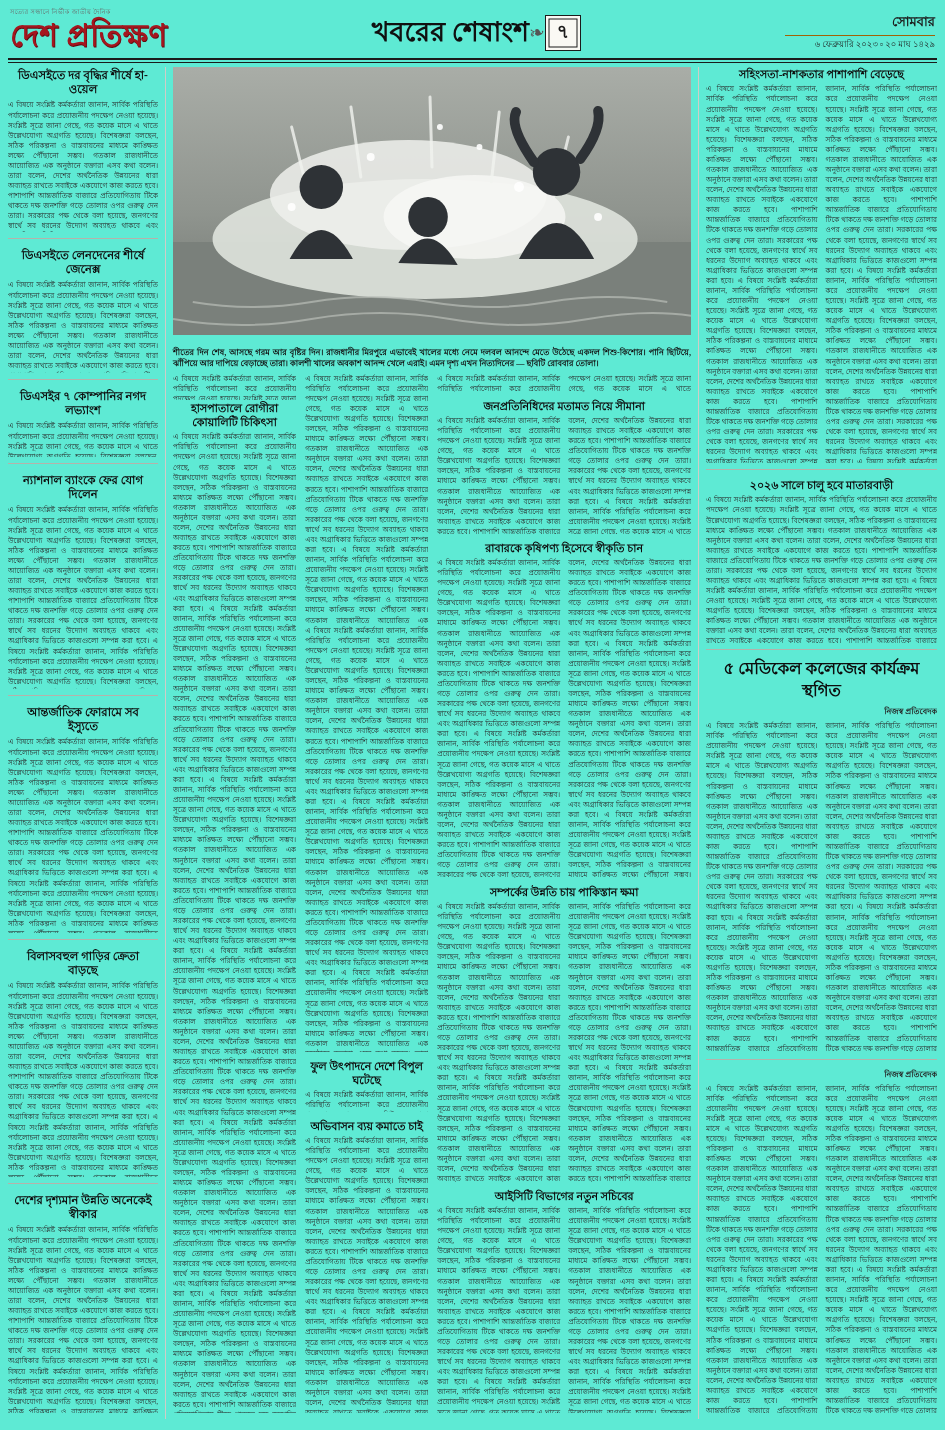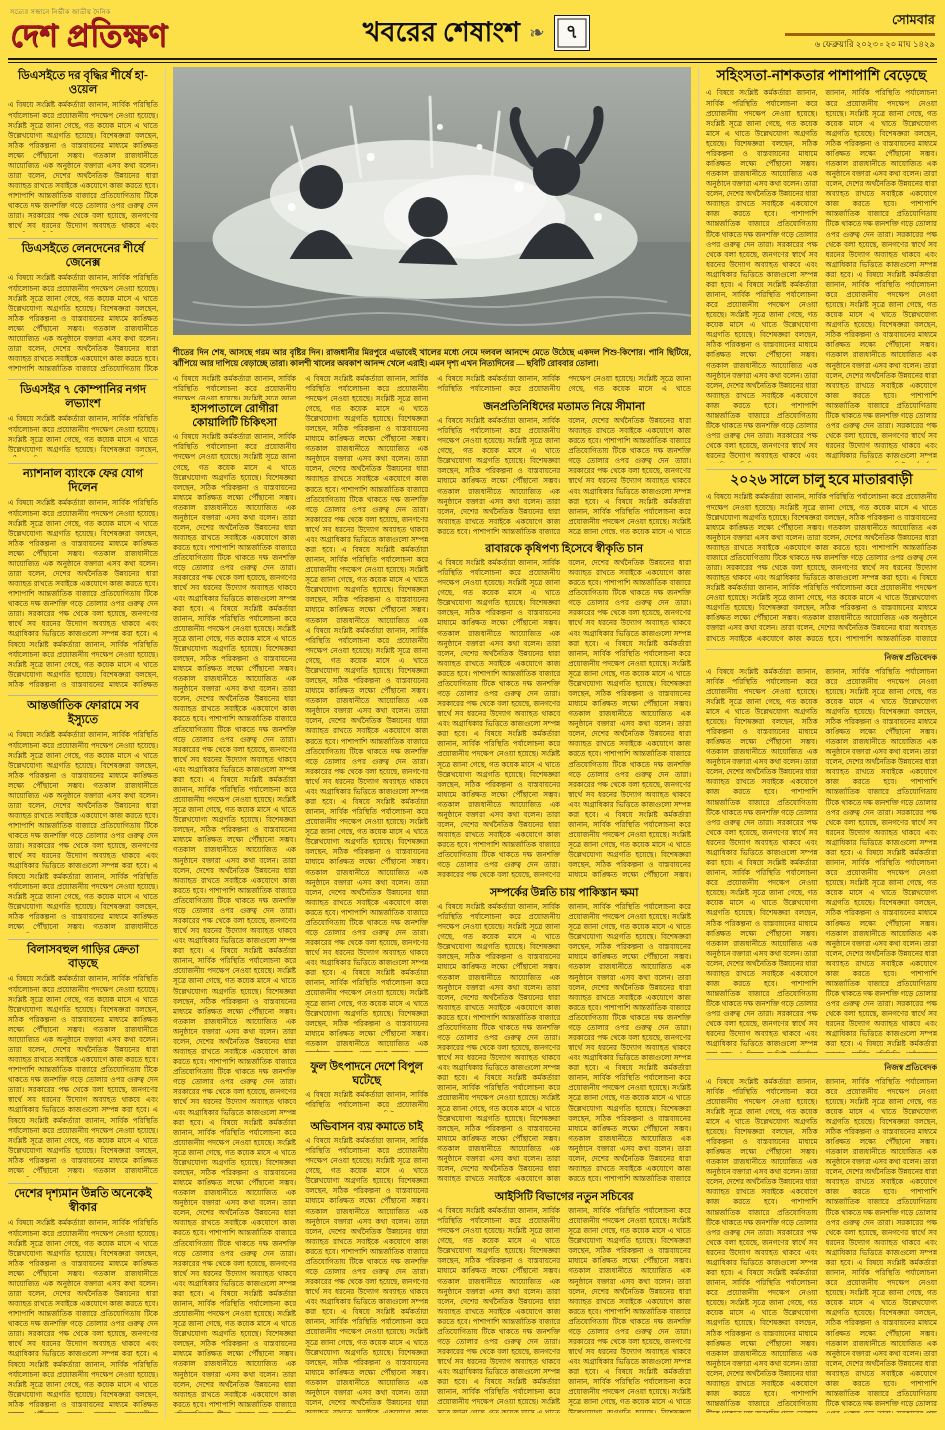--- a/index.html
+++ b/index.html
@@ -1,45 +1,45 @@
 <!DOCTYPE html>
 <html><head>
 <meta charset="utf-8">
 <style>
   *{margin:0;padding:0;box-sizing:border-box}
   html,body{width:945px;height:1430px}
   body{background:#faf9f4;font-family:"Liberation Serif","DejaVu Serif",serif;color:#1c1c1c;overflow:hidden}
-  .page{width:945px;height:1430px;padding:5px 8px 8px;display:flex;flex-direction:column;background:#fde047}
+  .page{width:945px;height:1430px;padding:5px 8px 8px;display:flex;flex-direction:column;background:#5eead4}
 
   
   .page-header{display:flex;align-items:flex-end;justify-content:space-between;padding:2px 2px 5px;border-bottom:2px solid #1b1b1b}
   .masthead{display:flex;flex-direction:column;gap:2px}
   .masthead .tagline{font-size:6.5px;color:#666;letter-spacing:.4px}
   .masthead .logo{font-size:31px;line-height:1.05;font-weight:bold;color:#a4161e;letter-spacing:.5px;text-shadow:.6px .6px 0 #5f0a0f}
-  .section-group{display:flex;align-items:center;gap:9px;margin-bottom:2px}
+  .section-group{display:flex;align-items:center;margin-bottom:2px}
   .ornament{font-size:19px;color:#555;transform:rotate(-12deg)}
   .section-title{font-size:27px;font-weight:bold;color:#101010;line-height:1;text-align:center}
   .page-number-box{width:36px;height:36px;border:1px solid #1b1b1b;box-shadow:inset 0 0 0 2.5px #faf9f4, inset 0 0 0 3.5px #1b1b1b;display:flex;align-items:center;justify-content:center;font-size:19px;font-weight:bold;background:#faf9f4}
   .dateline{text-align:right;margin-bottom:1px;min-width:150px}
   .dateline .day{font-size:13px;font-weight:bold}
-  .dateline .date{font-size:8.5px;margin-top:2px;border-top:3px solid #a16207;padding-top:2px}
+  .dateline .date{font-size:8.5px;margin-top:2px;border-top:1px solid #a16207;padding-top:2px}
   .header-underline{height:1px;background:#1b1b1b;margin-top:2px}
 
   
   .content{display:grid;grid-template-columns:150px 1fr 231px;column-gap:7px;height:1352px;overflow:hidden;margin-top:4px}
   .col{overflow:hidden;height:100%;display:flex;flex-direction:column}
   .col-mid{border-left:1px solid #cfcdc6;border-right:1px solid #cfcdc6;padding:0 7px}
 
   
   .article{display:flex;flex-direction:column;overflow:hidden;margin-bottom:6px;flex:0 0 auto}
-  .article.rule{border-top:1px solid #b5b2aa;padding-top:1px}
+  .article.rule{border-top:1px solid #b5b2aa;padding-top:8px}
   h2{font-weight:bold;text-align:center;color:#0d0d0d}
   .h-left{font-size:11.5px;line-height:1.3;margin:1px 4px 3px}
   .h-mid{font-size:11px;line-height:1.3;margin:1px 2px 3px}
-  .h-right{font-size:14px;line-height:1.35;margin:0 2px 3px}
+  .h-right{font-size:11px;line-height:1.35;margin:0 2px 3px}
   .h-right.big{font-size:16.5px}
   .byline{font-size:8px;font-weight:bold;margin:0 0 3px;color:#222;text-align:right}
   .body{font-size:7.2px;line-height:1.4;text-align:justify;color:#262626;overflow:hidden;flex:0 0 auto}
   .grow{flex:1 1 0 !important;min-height:0}
   .two-col{column-count:2;column-gap:8px}
 
   
   .photo-figure{margin-bottom:5px;flex:0 0 auto}
   .photo{width:100%;height:268px;overflow:hidden;background:#8f948e}
   .photo svg{display:block;width:100%;height:100%}
@@ -212,20 +212,21 @@
     <section class="col col-right">
       <article class="article" style="height:396px">
         <h2 class="h-right">সহিংসতা-নাশকতার পাশাপাশি বেড়েছে</h2>
         <p class="body two-col grow">এ বিষয়ে সংশ্লিষ্ট কর্মকর্তারা জানান, সার্বিক পরিস্থিতি পর্যালোচনা করে প্রয়োজনীয় পদক্ষেপ নেওয়া হয়েছে। সংশ্লিষ্ট সূত্রে জানা গেছে, গত কয়েক মাসে এ খাতে উল্লেখযোগ্য অগ্রগতি হয়েছে। বিশেষজ্ঞরা বলছেন, সঠিক পরিকল্পনা ও বাস্তবায়নের মাধ্যমে কাঙ্ক্ষিত লক্ষ্যে পৌঁছানো সম্ভব। গতকাল রাজধানীতে আয়োজিত এক অনুষ্ঠানে বক্তারা এসব কথা বলেন। তারা বলেন, দেশের অর্থনৈতিক উন্নয়নের ধারা অব্যাহত রাখতে সবাইকে একযোগে কাজ করতে হবে। পাশাপাশি আন্তর্জাতিক বাজারে প্রতিযোগিতায় টিকে থাকতে দক্ষ জনশক্তি গড়ে তোলার ওপর গুরুত্ব দেন তারা। সরকারের পক্ষ থেকে বলা হয়েছে, জনগণের স্বার্থে সব ধরনের উদ্যোগ অব্যাহত থাকবে এবং অগ্রাধিকার ভিত্তিতে কাজগুলো সম্পন্ন করা হবে। এ বিষয়ে সংশ্লিষ্ট কর্মকর্তারা জানান, সার্বিক পরিস্থিতি পর্যালোচনা করে প্রয়োজনীয় পদক্ষেপ নেওয়া হয়েছে। সংশ্লিষ্ট সূত্রে জানা গেছে, গত কয়েক মাসে এ খাতে উল্লেখযোগ্য অগ্রগতি হয়েছে। বিশেষজ্ঞরা বলছেন, সঠিক পরিকল্পনা ও বাস্তবায়নের মাধ্যমে কাঙ্ক্ষিত লক্ষ্যে পৌঁছানো সম্ভব। গতকাল রাজধানীতে আয়োজিত এক অনুষ্ঠানে বক্তারা এসব কথা বলেন। তারা বলেন, দেশের অর্থনৈতিক উন্নয়নের ধারা অব্যাহত রাখতে সবাইকে একযোগে কাজ করতে হবে। পাশাপাশি আন্তর্জাতিক বাজারে প্রতিযোগিতায় টিকে থাকতে দক্ষ জনশক্তি গড়ে তোলার ওপর গুরুত্ব দেন তারা। সরকারের পক্ষ থেকে বলা হয়েছে, জনগণের স্বার্থে সব ধরনের উদ্যোগ অব্যাহত থাকবে এবং অগ্রাধিকার ভিত্তিতে কাজগুলো সম্পন্ন করা হবে। এ বিষয়ে সংশ্লিষ্ট কর্মকর্তারা জানান, সার্বিক পরিস্থিতি পর্যালোচনা করে প্রয়োজনীয় পদক্ষেপ নেওয়া হয়েছে। সংশ্লিষ্ট সূত্রে জানা গেছে, গত কয়েক মাসে এ খাতে উল্লেখযোগ্য অগ্রগতি হয়েছে। বিশেষজ্ঞরা বলছেন, সঠিক পরিকল্পনা ও বাস্তবায়নের মাধ্যমে কাঙ্ক্ষিত লক্ষ্যে পৌঁছানো সম্ভব। গতকাল রাজধানীতে আয়োজিত এক অনুষ্ঠানে বক্তারা এসব কথা বলেন। তারা বলেন, দেশের অর্থনৈতিক উন্নয়নের ধারা অব্যাহত রাখতে সবাইকে একযোগে কাজ করতে হবে। পাশাপাশি আন্তর্জাতিক বাজারে প্রতিযোগিতায় টিকে থাকতে দক্ষ জনশক্তি গড়ে তোলার ওপর গুরুত্ব দেন তারা। সরকারের পক্ষ থেকে বলা হয়েছে, জনগণের স্বার্থে সব ধরনের উদ্যোগ অব্যাহত থাকবে এবং অগ্রাধিকার ভিত্তিতে কাজগুলো সম্পন্ন করা হবে। এ বিষয়ে সংশ্লিষ্ট কর্মকর্তারা জানান, সার্বিক পরিস্থিতি পর্যালোচনা করে প্রয়োজনীয় পদক্ষেপ নেওয়া হয়েছে। সংশ্লিষ্ট সূত্রে জানা গেছে, গত কয়েক মাসে এ খাতে উল্লেখযোগ্য অগ্রগতি হয়েছে। বিশেষজ্ঞরা বলছেন, সঠিক পরিকল্পনা ও বাস্তবায়নের মাধ্যমে কাঙ্ক্ষিত লক্ষ্যে পৌঁছানো সম্ভব। গতকাল রাজধানীতে আয়োজিত এক অনুষ্ঠানে বক্তারা এসব কথা বলেন। তারা বলেন, দেশের অর্থনৈতিক উন্নয়নের ধারা অব্যাহত রাখতে সবাইকে একযোগে কাজ করতে হবে। পাশাপাশি আন্তর্জাতিক বাজারে প্রতিযোগিতায় টিকে থাকতে দক্ষ জনশক্তি গড়ে তোলার ওপর গুরুত্ব দেন তারা। সরকারের পক্ষ থেকে বলা হয়েছে, জনগণের স্বার্থে সব ধরনের উদ্যোগ অব্যাহত থাকবে এবং অগ্রাধিকার ভিত্তিতে কাজগুলো সম্পন্ন করা হবে। এ বিষয়ে সংশ্লিষ্ট কর্মকর্তারা জানান, সার্বিক পরিস্থিতি পর্যালোচনা করে প্রয়োজনীয় পদক্ষেপ নেওয়া হয়েছে। সংশ্লিষ্ট সূত্রে জানা গেছে, গত কয়েক মাসে এ খাতে উল্লেখযোগ্য অগ্রগতি হয়েছে। বিশেষজ্ঞরা বলছেন, সঠিক পরিকল্পনা ও বাস্তবায়নের মাধ্যমে কাঙ্ক্ষিত লক্ষ্যে পৌঁছানো সম্ভব। গতকাল রাজধানীতে আয়োজিত এক অনুষ্ঠানে বক্তারা এসব কথা বলেন। তারা বলেন, দেশের অর্থনৈতিক উন্নয়নের ধারা অব্যাহত রাখতে সবাইকে একযোগে কাজ করতে হবে। পাশাপাশি আন্তর্জাতিক বাজারে প্রতিযোগিতায় টিকে থাকতে দক্ষ জনশক্তি গড়ে তোলার ওপর গুরুত্ব দেন তারা। সরকারের পক্ষ থেকে বলা হয়েছে, জনগণের স্বার্থে সব ধরনের উদ্যোগ অব্যাহত থাকবে এবং অগ্রাধিকার ভিত্তিতে কাজগুলো সম্পন্ন করা হবে। এ বিষয়ে সংশ্লিষ্ট কর্মকর্তারা জানান, সার্বিক পরিস্থিতি পর্যালোচনা করে প্রয়োজনীয় পদক্ষেপ নেওয়া হয়েছে। সংশ্লিষ্ট সূত্রে জানা গেছে, গত কয়েক মাসে এ খাতে উল্লেখযোগ্য অগ্রগতি হয়েছে। বিশেষজ্ঞরা বলছেন, সঠিক পরিকল্পনা ও বাস্তবায়নের মাধ্যমে কাঙ্ক্ষিত লক্ষ্যে পৌঁছানো সম্ভব। গতকাল রাজধানীতে আয়োজিত এক অনুষ্ঠানে বক্তারা এসব কথা বলেন। তারা বলেন, দেশের অর্থনৈতিক উন্নয়নের ধারা অব্যাহত রাখতে সবাইকে একযোগে কাজ করতে হবে। পাশাপাশি আন্তর্জাতিক বাজারে প্রতিযোগিতায় টিকে থাকতে দক্ষ জনশক্তি গড়ে তোলার ওপর গুরুত্ব দেন তারা। সরকারের পক্ষ থেকে বলা হয়েছে, জনগণের স্বার্থে সব ধরনের উদ্যোগ অব্যাহত থাকবে এবং অগ্রাধিকার ভিত্তিতে কাজগুলো সম্পন্ন করা হবে।</p>
       </article>
       <article class="article rule" style="height:174px">
         <h2 class="h-right">২০২৬ সালে চালু হবে মাতারবাড়ী</h2>
         <p class="body grow">এ বিষয়ে সংশ্লিষ্ট কর্মকর্তারা জানান, সার্বিক পরিস্থিতি পর্যালোচনা করে প্রয়োজনীয় পদক্ষেপ নেওয়া হয়েছে। সংশ্লিষ্ট সূত্রে জানা গেছে, গত কয়েক মাসে এ খাতে উল্লেখযোগ্য অগ্রগতি হয়েছে। বিশেষজ্ঞরা বলছেন, সঠিক পরিকল্পনা ও বাস্তবায়নের মাধ্যমে কাঙ্ক্ষিত লক্ষ্যে পৌঁছানো সম্ভব। গতকাল রাজধানীতে আয়োজিত এক অনুষ্ঠানে বক্তারা এসব কথা বলেন। তারা বলেন, দেশের অর্থনৈতিক উন্নয়নের ধারা অব্যাহত রাখতে সবাইকে একযোগে কাজ করতে হবে। পাশাপাশি আন্তর্জাতিক বাজারে প্রতিযোগিতায় টিকে থাকতে দক্ষ জনশক্তি গড়ে তোলার ওপর গুরুত্ব দেন তারা। সরকারের পক্ষ থেকে বলা হয়েছে, জনগণের স্বার্থে সব ধরনের উদ্যোগ অব্যাহত থাকবে এবং অগ্রাধিকার ভিত্তিতে কাজগুলো সম্পন্ন করা হবে। এ বিষয়ে সংশ্লিষ্ট কর্মকর্তারা জানান, সার্বিক পরিস্থিতি পর্যালোচনা করে প্রয়োজনীয় পদক্ষেপ নেওয়া হয়েছে। সংশ্লিষ্ট সূত্রে জানা গেছে, গত কয়েক মাসে এ খাতে উল্লেখযোগ্য অগ্রগতি হয়েছে। বিশেষজ্ঞরা বলছেন, সঠিক পরিকল্পনা ও বাস্তবায়নের মাধ্যমে কাঙ্ক্ষিত লক্ষ্যে পৌঁছানো সম্ভব। গতকাল রাজধানীতে আয়োজিত এক অনুষ্ঠানে বক্তারা এসব কথা বলেন। তারা বলেন, দেশের অর্থনৈতিক উন্নয়নের ধারা অব্যাহত রাখতে সবাইকে একযোগে কাজ করতে হবে। পাশাপাশি আন্তর্জাতিক বাজারে প্রতিযোগিতায় টিকে থাকতে দক্ষ জনশক্তি গড়ে তোলার ওপর গুরুত্ব দেন তারা। সরকারের পক্ষ থেকে বলা হয়েছে, জনগণের স্বার্থে সব ধরনের উদ্যোগ অব্যাহত থাকবে এবং অগ্রাধিকার ভিত্তিতে কাজগুলো সম্পন্ন করা হবে। এ বিষয়ে সংশ্লিষ্ট কর্মকর্তারা জানান, সার্বিক পরিস্থিতি পর্যালোচনা করে প্রয়োজনীয় পদক্ষেপ নেওয়া হয়েছে। সংশ্লিষ্ট সূত্রে জানা গেছে, গত কয়েক মাসে এ খাতে উল্লেখযোগ্য অগ্রগতি হয়েছে। বিশেষজ্ঞরা বলছেন, সঠিক পরিকল্পনা ও বাস্তবায়নের মাধ্যমে কাঙ্ক্ষিত লক্ষ্যে পৌঁছানো সম্ভব। গতকাল রাজধানীতে আয়োজিত এক অনুষ্ঠানে বক্তারা এসব কথা বলেন। তারা বলেন, দেশের অর্থনৈতিক উন্নয়নের ধারা অব্যাহত রাখতে সবাইকে একযোগে কাজ করতে হবে। পাশাপাশি আন্তর্জাতিক বাজারে প্রতিযোগিতায় টিকে থাকতে দক্ষ জনশক্তি গড়ে তোলার ওপর গুরুত্ব দেন তারা। সরকারের পক্ষ থেকে বলা হয়েছে, জনগণের স্বার্থে সব ধরনের উদ্যোগ অব্যাহত থাকবে এবং অগ্রাধিকার ভিত্তিতে কাজগুলো সম্পন্ন করা হবে।</p>
       </article>
       <article class="article rule" style="height:404px">
+        <h2 class="h-right big">৫ মেডিকেল কলেজের কার্যক্রম স্থগিত</h2>
         <div class="byline">নিজস্ব প্রতিবেদক</div>
         <p class="body two-col grow">এ বিষয়ে সংশ্লিষ্ট কর্মকর্তারা জানান, সার্বিক পরিস্থিতি পর্যালোচনা করে প্রয়োজনীয় পদক্ষেপ নেওয়া হয়েছে। সংশ্লিষ্ট সূত্রে জানা গেছে, গত কয়েক মাসে এ খাতে উল্লেখযোগ্য অগ্রগতি হয়েছে। বিশেষজ্ঞরা বলছেন, সঠিক পরিকল্পনা ও বাস্তবায়নের মাধ্যমে কাঙ্ক্ষিত লক্ষ্যে পৌঁছানো সম্ভব। গতকাল রাজধানীতে আয়োজিত এক অনুষ্ঠানে বক্তারা এসব কথা বলেন। তারা বলেন, দেশের অর্থনৈতিক উন্নয়নের ধারা অব্যাহত রাখতে সবাইকে একযোগে কাজ করতে হবে। পাশাপাশি আন্তর্জাতিক বাজারে প্রতিযোগিতায় টিকে থাকতে দক্ষ জনশক্তি গড়ে তোলার ওপর গুরুত্ব দেন তারা। সরকারের পক্ষ থেকে বলা হয়েছে, জনগণের স্বার্থে সব ধরনের উদ্যোগ অব্যাহত থাকবে এবং অগ্রাধিকার ভিত্তিতে কাজগুলো সম্পন্ন করা হবে। এ বিষয়ে সংশ্লিষ্ট কর্মকর্তারা জানান, সার্বিক পরিস্থিতি পর্যালোচনা করে প্রয়োজনীয় পদক্ষেপ নেওয়া হয়েছে। সংশ্লিষ্ট সূত্রে জানা গেছে, গত কয়েক মাসে এ খাতে উল্লেখযোগ্য অগ্রগতি হয়েছে। বিশেষজ্ঞরা বলছেন, সঠিক পরিকল্পনা ও বাস্তবায়নের মাধ্যমে কাঙ্ক্ষিত লক্ষ্যে পৌঁছানো সম্ভব। গতকাল রাজধানীতে আয়োজিত এক অনুষ্ঠানে বক্তারা এসব কথা বলেন। তারা বলেন, দেশের অর্থনৈতিক উন্নয়নের ধারা অব্যাহত রাখতে সবাইকে একযোগে কাজ করতে হবে। পাশাপাশি আন্তর্জাতিক বাজারে প্রতিযোগিতায় টিকে থাকতে দক্ষ জনশক্তি গড়ে তোলার ওপর গুরুত্ব দেন তারা। সরকারের পক্ষ থেকে বলা হয়েছে, জনগণের স্বার্থে সব ধরনের উদ্যোগ অব্যাহত থাকবে এবং অগ্রাধিকার ভিত্তিতে কাজগুলো সম্পন্ন করা হবে। এ বিষয়ে সংশ্লিষ্ট কর্মকর্তারা জানান, সার্বিক পরিস্থিতি পর্যালোচনা করে প্রয়োজনীয় পদক্ষেপ নেওয়া হয়েছে। সংশ্লিষ্ট সূত্রে জানা গেছে, গত কয়েক মাসে এ খাতে উল্লেখযোগ্য অগ্রগতি হয়েছে। বিশেষজ্ঞরা বলছেন, সঠিক পরিকল্পনা ও বাস্তবায়নের মাধ্যমে কাঙ্ক্ষিত লক্ষ্যে পৌঁছানো সম্ভব। গতকাল রাজধানীতে আয়োজিত এক অনুষ্ঠানে বক্তারা এসব কথা বলেন। তারা বলেন, দেশের অর্থনৈতিক উন্নয়নের ধারা অব্যাহত রাখতে সবাইকে একযোগে কাজ করতে হবে। পাশাপাশি আন্তর্জাতিক বাজারে প্রতিযোগিতায় টিকে থাকতে দক্ষ জনশক্তি গড়ে তোলার ওপর গুরুত্ব দেন তারা। সরকারের পক্ষ থেকে বলা হয়েছে, জনগণের স্বার্থে সব ধরনের উদ্যোগ অব্যাহত থাকবে এবং অগ্রাধিকার ভিত্তিতে কাজগুলো সম্পন্ন করা হবে। এ বিষয়ে সংশ্লিষ্ট কর্মকর্তারা জানান, সার্বিক পরিস্থিতি পর্যালোচনা করে প্রয়োজনীয় পদক্ষেপ নেওয়া হয়েছে। সংশ্লিষ্ট সূত্রে জানা গেছে, গত কয়েক মাসে এ খাতে উল্লেখযোগ্য অগ্রগতি হয়েছে। বিশেষজ্ঞরা বলছেন, সঠিক পরিকল্পনা ও বাস্তবায়নের মাধ্যমে কাঙ্ক্ষিত লক্ষ্যে পৌঁছানো সম্ভব। গতকাল রাজধানীতে আয়োজিত এক অনুষ্ঠানে বক্তারা এসব কথা বলেন। তারা বলেন, দেশের অর্থনৈতিক উন্নয়নের ধারা অব্যাহত রাখতে সবাইকে একযোগে কাজ করতে হবে। পাশাপাশি আন্তর্জাতিক বাজারে প্রতিযোগিতায় টিকে থাকতে দক্ষ জনশক্তি গড়ে তোলার ওপর গুরুত্ব দেন তারা। সরকারের পক্ষ থেকে বলা হয়েছে, জনগণের স্বার্থে সব ধরনের উদ্যোগ অব্যাহত থাকবে এবং অগ্রাধিকার ভিত্তিতে কাজগুলো সম্পন্ন করা হবে। এ বিষয়ে সংশ্লিষ্ট কর্মকর্তারা জানান, সার্বিক পরিস্থিতি পর্যালোচনা করে প্রয়োজনীয় পদক্ষেপ নেওয়া হয়েছে। সংশ্লিষ্ট সূত্রে জানা গেছে, গত কয়েক মাসে এ খাতে উল্লেখযোগ্য অগ্রগতি হয়েছে। বিশেষজ্ঞরা বলছেন, সঠিক পরিকল্পনা ও বাস্তবায়নের মাধ্যমে কাঙ্ক্ষিত লক্ষ্যে পৌঁছানো সম্ভব। গতকাল রাজধানীতে আয়োজিত এক অনুষ্ঠানে বক্তারা এসব কথা বলেন। তারা বলেন, দেশের অর্থনৈতিক উন্নয়নের ধারা অব্যাহত রাখতে সবাইকে একযোগে কাজ করতে হবে। পাশাপাশি আন্তর্জাতিক বাজারে প্রতিযোগিতায় টিকে থাকতে দক্ষ জনশক্তি গড়ে তোলার ওপর গুরুত্ব দেন তারা। সরকারের পক্ষ থেকে বলা হয়েছে, জনগণের স্বার্থে সব ধরনের উদ্যোগ অব্যাহত থাকবে এবং অগ্রাধিকার ভিত্তিতে কাজগুলো সম্পন্ন করা হবে। এ বিষয়ে সংশ্লিষ্ট কর্মকর্তারা জানান, সার্বিক পরিস্থিতি পর্যালোচনা করে প্রয়োজনীয় পদক্ষেপ নেওয়া হয়েছে। সংশ্লিষ্ট সূত্রে জানা গেছে, গত কয়েক মাসে এ খাতে উল্লেখযোগ্য অগ্রগতি হয়েছে। বিশেষজ্ঞরা বলছেন, সঠিক পরিকল্পনা ও বাস্তবায়নের মাধ্যমে কাঙ্ক্ষিত লক্ষ্যে পৌঁছানো সম্ভব। গতকাল রাজধানীতে আয়োজিত এক অনুষ্ঠানে বক্তারা এসব কথা বলেন। তারা বলেন, দেশের অর্থনৈতিক উন্নয়নের ধারা অব্যাহত রাখতে সবাইকে একযোগে কাজ করতে হবে। পাশাপাশি আন্তর্জাতিক বাজারে প্রতিযোগিতায় টিকে থাকতে দক্ষ জনশক্তি গড়ে তোলার ওপর গুরুত্ব দেন তারা। সরকারের পক্ষ থেকে বলা হয়েছে, জনগণের স্বার্থে সব ধরনের উদ্যোগ অব্যাহত থাকবে এবং অগ্রাধিকার ভিত্তিতে কাজগুলো সম্পন্ন করা হবে।</p>
       </article>
       <article class="article rule grow">
         <div class="byline">নিজস্ব প্রতিবেদক</div>
         <p class="body two-col grow">এ বিষয়ে সংশ্লিষ্ট কর্মকর্তারা জানান, সার্বিক পরিস্থিতি পর্যালোচনা করে প্রয়োজনীয় পদক্ষেপ নেওয়া হয়েছে। সংশ্লিষ্ট সূত্রে জানা গেছে, গত কয়েক মাসে এ খাতে উল্লেখযোগ্য অগ্রগতি হয়েছে। বিশেষজ্ঞরা বলছেন, সঠিক পরিকল্পনা ও বাস্তবায়নের মাধ্যমে কাঙ্ক্ষিত লক্ষ্যে পৌঁছানো সম্ভব। গতকাল রাজধানীতে আয়োজিত এক অনুষ্ঠানে বক্তারা এসব কথা বলেন। তারা বলেন, দেশের অর্থনৈতিক উন্নয়নের ধারা অব্যাহত রাখতে সবাইকে একযোগে কাজ করতে হবে। পাশাপাশি আন্তর্জাতিক বাজারে প্রতিযোগিতায় টিকে থাকতে দক্ষ জনশক্তি গড়ে তোলার ওপর গুরুত্ব দেন তারা। সরকারের পক্ষ থেকে বলা হয়েছে, জনগণের স্বার্থে সব ধরনের উদ্যোগ অব্যাহত থাকবে এবং অগ্রাধিকার ভিত্তিতে কাজগুলো সম্পন্ন করা হবে। এ বিষয়ে সংশ্লিষ্ট কর্মকর্তারা জানান, সার্বিক পরিস্থিতি পর্যালোচনা করে প্রয়োজনীয় পদক্ষেপ নেওয়া হয়েছে। সংশ্লিষ্ট সূত্রে জানা গেছে, গত কয়েক মাসে এ খাতে উল্লেখযোগ্য অগ্রগতি হয়েছে। বিশেষজ্ঞরা বলছেন, সঠিক পরিকল্পনা ও বাস্তবায়নের মাধ্যমে কাঙ্ক্ষিত লক্ষ্যে পৌঁছানো সম্ভব। গতকাল রাজধানীতে আয়োজিত এক অনুষ্ঠানে বক্তারা এসব কথা বলেন। তারা বলেন, দেশের অর্থনৈতিক উন্নয়নের ধারা অব্যাহত রাখতে সবাইকে একযোগে কাজ করতে হবে। পাশাপাশি আন্তর্জাতিক বাজারে প্রতিযোগিতায় টিকে থাকতে দক্ষ জনশক্তি গড়ে তোলার ওপর গুরুত্ব দেন তারা। সরকারের পক্ষ থেকে বলা হয়েছে, জনগণের স্বার্থে সব ধরনের উদ্যোগ অব্যাহত থাকবে এবং অগ্রাধিকার ভিত্তিতে কাজগুলো সম্পন্ন করা হবে। এ বিষয়ে সংশ্লিষ্ট কর্মকর্তারা জানান, সার্বিক পরিস্থিতি পর্যালোচনা করে প্রয়োজনীয় পদক্ষেপ নেওয়া হয়েছে। সংশ্লিষ্ট সূত্রে জানা গেছে, গত কয়েক মাসে এ খাতে উল্লেখযোগ্য অগ্রগতি হয়েছে। বিশেষজ্ঞরা বলছেন, সঠিক পরিকল্পনা ও বাস্তবায়নের মাধ্যমে কাঙ্ক্ষিত লক্ষ্যে পৌঁছানো সম্ভব। গতকাল রাজধানীতে আয়োজিত এক অনুষ্ঠানে বক্তারা এসব কথা বলেন। তারা বলেন, দেশের অর্থনৈতিক উন্নয়নের ধারা অব্যাহত রাখতে সবাইকে একযোগে কাজ করতে হবে। পাশাপাশি আন্তর্জাতিক বাজারে প্রতিযোগিতায় টিকে থাকতে দক্ষ জনশক্তি গড়ে তোলার ওপর গুরুত্ব দেন তারা। সরকারের পক্ষ থেকে বলা হয়েছে, জনগণের স্বার্থে সব ধরনের উদ্যোগ অব্যাহত থাকবে এবং অগ্রাধিকার ভিত্তিতে কাজগুলো সম্পন্ন করা হবে। এ বিষয়ে সংশ্লিষ্ট কর্মকর্তারা জানান, সার্বিক পরিস্থিতি পর্যালোচনা করে প্রয়োজনীয় পদক্ষেপ নেওয়া হয়েছে। সংশ্লিষ্ট সূত্রে জানা গেছে, গত কয়েক মাসে এ খাতে উল্লেখযোগ্য অগ্রগতি হয়েছে। বিশেষজ্ঞরা বলছেন, সঠিক পরিকল্পনা ও বাস্তবায়নের মাধ্যমে কাঙ্ক্ষিত লক্ষ্যে পৌঁছানো সম্ভব। গতকাল রাজধানীতে আয়োজিত এক অনুষ্ঠানে বক্তারা এসব কথা বলেন। তারা বলেন, দেশের অর্থনৈতিক উন্নয়নের ধারা অব্যাহত রাখতে সবাইকে একযোগে কাজ করতে হবে। পাশাপাশি আন্তর্জাতিক বাজারে প্রতিযোগিতায় টিকে থাকতে দক্ষ জনশক্তি গড়ে তোলার ওপর গুরুত্ব দেন তারা। সরকারের পক্ষ থেকে বলা হয়েছে, জনগণের স্বার্থে সব ধরনের উদ্যোগ অব্যাহত থাকবে এবং অগ্রাধিকার ভিত্তিতে কাজগুলো সম্পন্ন করা হবে। এ বিষয়ে সংশ্লিষ্ট কর্মকর্তারা জানান, সার্বিক পরিস্থিতি পর্যালোচনা করে প্রয়োজনীয় পদক্ষেপ নেওয়া হয়েছে। সংশ্লিষ্ট সূত্রে জানা গেছে, গত কয়েক মাসে এ খাতে উল্লেখযোগ্য অগ্রগতি হয়েছে। বিশেষজ্ঞরা বলছেন, সঠিক পরিকল্পনা ও বাস্তবায়নের মাধ্যমে কাঙ্ক্ষিত লক্ষ্যে পৌঁছানো সম্ভব। গতকাল রাজধানীতে আয়োজিত এক অনুষ্ঠানে বক্তারা এসব কথা বলেন। তারা বলেন, দেশের অর্থনৈতিক উন্নয়নের ধারা অব্যাহত রাখতে সবাইকে একযোগে কাজ করতে হবে। পাশাপাশি আন্তর্জাতিক বাজারে প্রতিযোগিতায় টিকে থাকতে দক্ষ জনশক্তি গড়ে তোলার ওপর গুরুত্ব দেন তারা। সরকারের পক্ষ থেকে বলা হয়েছে, জনগণের স্বার্থে সব ধরনের উদ্যোগ অব্যাহত থাকবে এবং অগ্রাধিকার ভিত্তিতে কাজগুলো সম্পন্ন করা হবে। এ বিষয়ে সংশ্লিষ্ট কর্মকর্তারা জানান, সার্বিক পরিস্থিতি পর্যালোচনা করে প্রয়োজনীয় পদক্ষেপ নেওয়া হয়েছে। সংশ্লিষ্ট সূত্রে জানা গেছে, গত কয়েক মাসে এ খাতে উল্লেখযোগ্য অগ্রগতি হয়েছে। বিশেষজ্ঞরা বলছেন, সঠিক পরিকল্পনা ও বাস্তবায়নের মাধ্যমে কাঙ্ক্ষিত লক্ষ্যে পৌঁছানো সম্ভব। গতকাল রাজধানীতে আয়োজিত এক অনুষ্ঠানে বক্তারা এসব কথা বলেন। তারা বলেন, দেশের অর্থনৈতিক উন্নয়নের ধারা অব্যাহত রাখতে সবাইকে একযোগে কাজ করতে হবে। পাশাপাশি আন্তর্জাতিক বাজারে প্রতিযোগিতায় টিকে থাকতে দক্ষ জনশক্তি গড়ে তোলার ওপর গুরুত্ব দেন তারা। সরকারের পক্ষ থেকে বলা হয়েছে, জনগণের স্বার্থে সব ধরনের উদ্যোগ অব্যাহত থাকবে এবং অগ্রাধিকার ভিত্তিতে কাজগুলো সম্পন্ন করা হবে।</p>
       </article>
     </section>
 
   </main>

